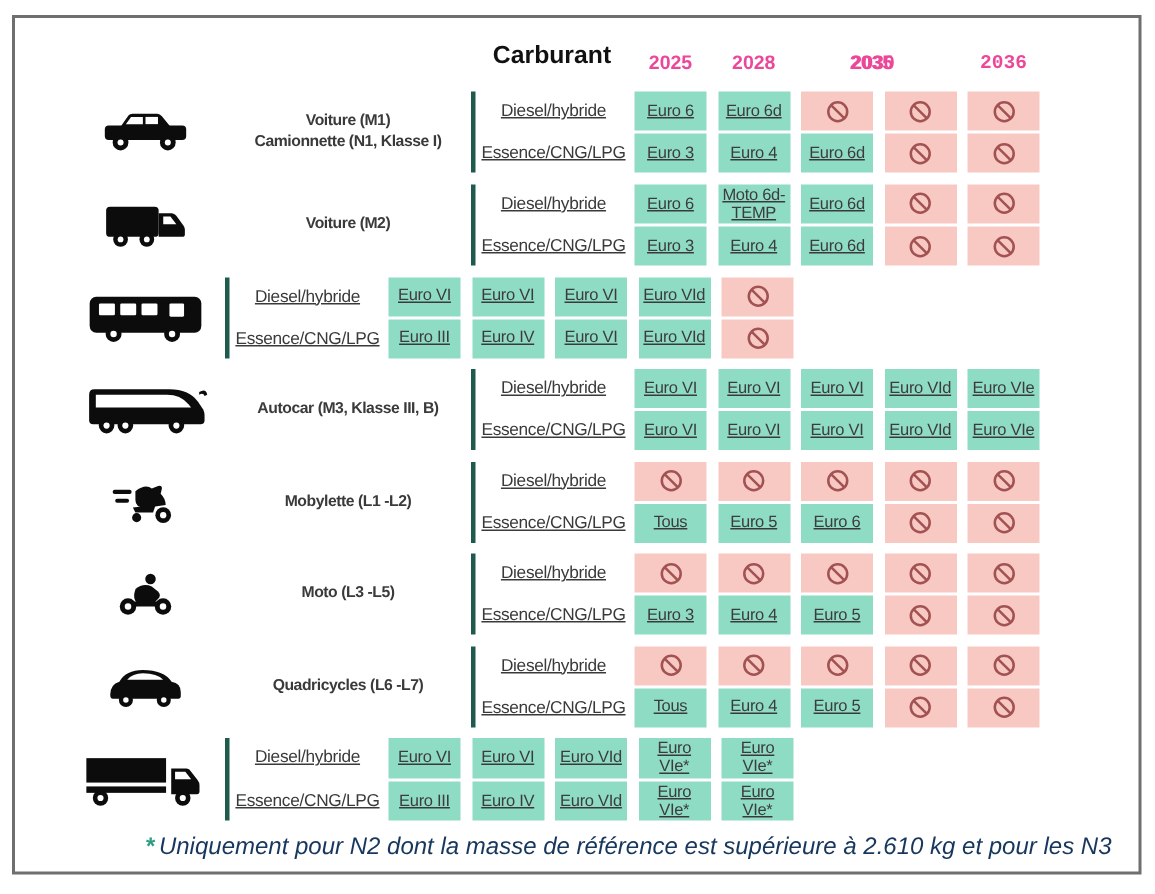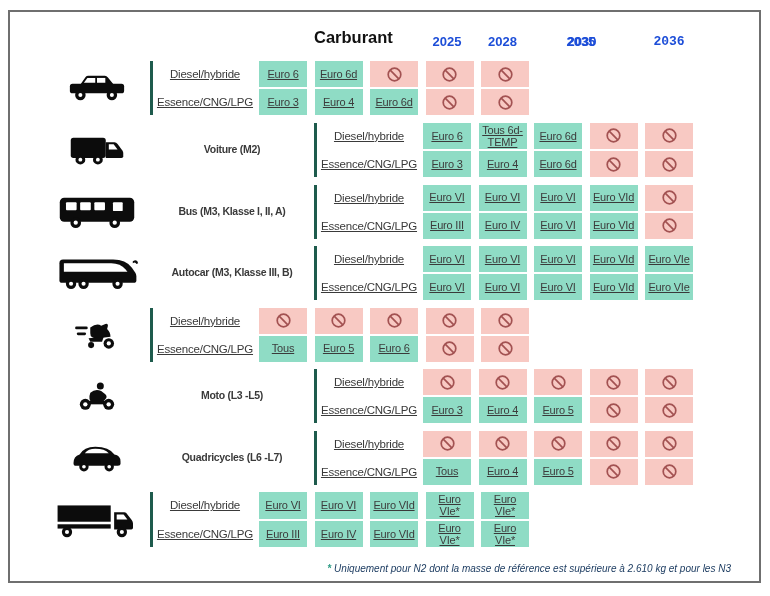--- a/index.html
+++ b/index.html
@@ -7,27 +7,27 @@
     width:770px;height:596px;position:relative;background:#ffffff;
     font-family:"Liberation Sans","DejaVu Sans",sans-serif;overflow:hidden;
     color:#3a3a3a;
   }
   .frame{
     position:absolute;left:8px;top:10px;width:753px;height:573px;
     border:2px solid #6f6f6f;box-sizing:border-box;background:#fff;
   }
   
   .h-carburant{
-    position:absolute;left:304px;top:16px;width:108px;text-align:left;
+    position:absolute;left:304px;top:16px;width:108px;text-align:center;
     font-size:16.5px;font-weight:bold;color:#111;
   }
   .years{position:absolute;left:0;top:22px;width:100%;height:18px;}
   .years span{
     position:absolute;width:48px;text-align:center;font-weight:bold;
-    font-size:13px;color:#1d4ed8;
+    font-size:13px;color:#ec4899;
   }
   .years span:nth-child(1){left:413px;}
   .years span:nth-child(2){left:468.5px;}
   .years span:nth-child(3){left:548px;}
   .years span:nth-child(4){left:547px;}
   .years span:nth-child(5){left:635px;font-family:Liberation Mono, monospace;}
   
   .groups{
     position:absolute;left:0;top:49px;width:100%;
     display:flex;flex-direction:column;row-gap:7.5px;
@@ -54,21 +54,21 @@
     width:48px;flex:none;min-height:26px;margin-left:7.5px;box-sizing:border-box;
     padding:1px 2px;display:flex;align-items:center;justify-content:center;
     text-align:center;font-size:11px;line-height:1.12;letter-spacing:-0.2px;
     color:#3c3c3c;
   }
   .fuel-label + .cell{margin-left:2px;}
   .cell.ok{background:var(--ok-bg,#8FDCC5);}
   .cell.no{background:var(--no-bg,#F8C9C3);}
   
   .footnote{
-    position:absolute;right:28px;bottom:7px;font-style:italic;font-size:10px;
+    position:absolute;right:18px;bottom:7px;font-style:italic;font-size:16px;
     color:var(--foot,#17375D);
   }
   .footnote .star{color:var(--star,#2E9C85);font-weight:bold;margin-right:3px;}
 </style>
 </head>
 <body>
 
 <div class="frame">
   <div class="h-carburant">Carburant</div>
   <div class="years">
@@ -86,20 +86,24 @@
             <path d="M14 12 L20 3.5 Q21 2 23 2 H42 Q44 2 45.5 4 L52 12 Z"></path>
             <rect x="2" y="11" width="62" height="11" rx="3"></rect>
             <path fill="#fff" d="M22 4.5 H31 V10 H18 Z"></path>
             <rect fill="#fff" x="33" y="4.5" width="9.5" height="5.5"></rect>
             <circle cx="14" cy="24" r="6"></circle>
             <circle cx="14" cy="24" r="2.3" fill="#fff"></circle>
             <circle cx="50" cy="24" r="6"></circle>
             <circle cx="50" cy="24" r="2.3" fill="#fff"></circle>
           </svg>
         </div>
+        <div class="g-label">
+          <div class="">Voiture (M1)</div>
+          <div class="">Camionnette (N1, Klasse I)</div>
+        </div>
         <div class="g-sep"></div>
         <div class="g-rows">
           <div class="fuel-row">
             <div class="fuel-label">Diesel/hybride</div>
             <div class="cell ok">Euro 6</div>
             <div class="cell ok">Euro 6d</div>
             <div class="cell no">
               <svg width="17" height="17" viewBox="0 0 17 17">
                 <circle cx="8.5" cy="8.5" r="6.3" fill="none" stroke="#A35252" stroke-width="1.7"></circle>
                 <line x1="4.2" y1="4.2" x2="12.8" y2="12.8" stroke="#A35252" stroke-width="1.7"></line>
@@ -151,21 +155,21 @@
           </svg>
         </div>
         <div class="g-label">
           <div class="">Voiture (M2)</div>
         </div>
         <div class="g-sep"></div>
         <div class="g-rows">
           <div class="fuel-row">
             <div class="fuel-label">Diesel/hybride</div>
             <div class="cell ok">Euro 6</div>
-            <div class="cell ok">Tous 6d-TEMP</div>
+            <div class="cell ok">Moto 6d-TEMP</div>
             <div class="cell ok">Euro 6d</div>
             <div class="cell no">
               <svg width="17" height="17" viewBox="0 0 17 17">
                 <circle cx="8.5" cy="8.5" r="6.3" fill="none" stroke="#A35252" stroke-width="1.7"></circle>
                 <line x1="4.2" y1="4.2" x2="12.8" y2="12.8" stroke="#A35252" stroke-width="1.7"></line>
               </svg>
             </div>
             <div class="cell no">
               <svg width="17" height="17" viewBox="0 0 17 17">
                 <circle cx="8.5" cy="8.5" r="6.3" fill="none" stroke="#A35252" stroke-width="1.7"></circle>
@@ -200,23 +204,20 @@
             <rect fill="#fff" x="9" y="7" width="12" height="9" rx="1"></rect>
             <rect fill="#fff" x="25" y="7" width="12" height="9" rx="1"></rect>
             <rect fill="#fff" x="41" y="7" width="12" height="9" rx="1"></rect>
             <rect fill="#fff" x="62" y="7" width="11" height="10" rx="1"></rect>
             <circle cx="20" cy="30" r="6"></circle>
             <circle cx="20" cy="30" r="2.4" fill="#fff"></circle>
             <circle cx="64" cy="30" r="6"></circle>
             <circle cx="64" cy="30" r="2.4" fill="#fff"></circle>
           </svg>
         </div>
-        <div class="g-label">
-          <div class="">Bus (M3, Klasse I, II, A)</div>
-        </div>
         <div class="g-sep"></div>
         <div class="g-rows">
           <div class="fuel-row">
             <div class="fuel-label">Diesel/hybride</div>
             <div class="cell ok">Euro VI</div>
             <div class="cell ok">Euro VI</div>
             <div class="cell ok">Euro VI</div>
             <div class="cell ok">Euro VId</div>
             <div class="cell no">
               <svg width="17" height="17" viewBox="0 0 17 17">
@@ -282,20 +283,23 @@
           <svg width="48" height="32" viewBox="0 0 56 38" fill="currentColor">
             <rect x="2" y="9" width="15" height="3.2" rx="1.6"></rect>
             <rect x="4" y="16" width="11" height="3.2" rx="1.6"></rect>
             <path d="M20 10 Q28 4 33 8 L38 6 Q41 5 41 8 L40 12 Q44 16 44 21 L30 23 Q20 24 20 17 Z"></path>
             <path d="M18 23 L36 21 L34 27 H20 Z"></path>
             <circle cx="42" cy="29" r="6.2"></circle>
             <circle cx="42" cy="29" r="2.5" fill="#fff"></circle>
             <circle cx="21" cy="31" r="3.6"></circle>
           </svg>
         </div>
+        <div class="g-label">
+          <div class="">Mobylette (L1 -L2)</div>
+        </div>
         <div class="g-sep"></div>
         <div class="g-rows">
           <div class="fuel-row">
             <div class="fuel-label">Diesel/hybride</div>
             <div class="cell no">
               <svg width="17" height="17" viewBox="0 0 17 17">
                 <circle cx="8.5" cy="8.5" r="6.3" fill="none" stroke="#A35252" stroke-width="1.7"></circle>
                 <line x1="4.2" y1="4.2" x2="12.8" y2="12.8" stroke="#A35252" stroke-width="1.7"></line>
               </svg>
             </div>

